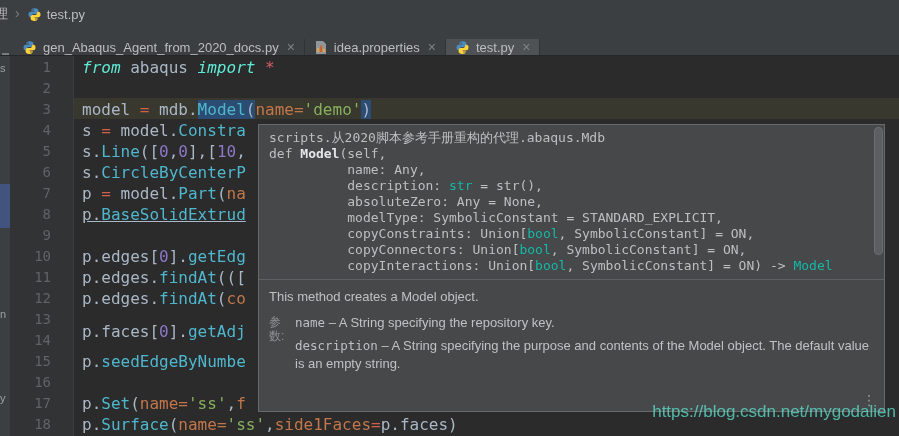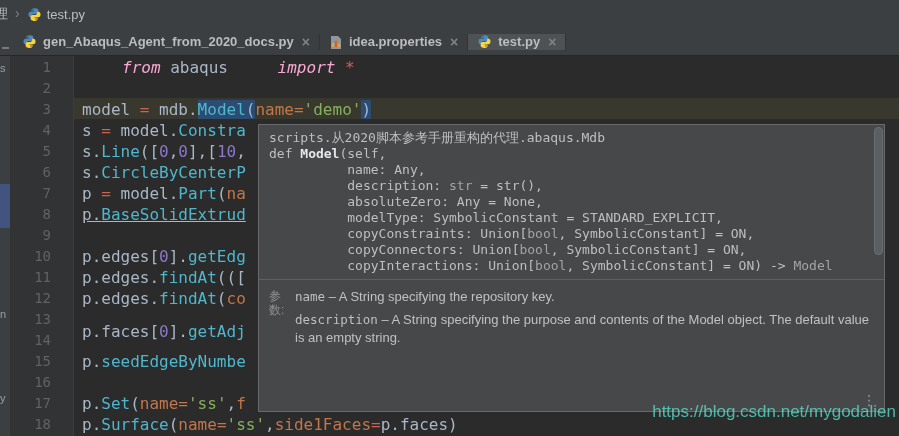--- a/index.html
+++ b/index.html
@@ -8,21 +8,21 @@
 
   
   .topbar{position:absolute;left:0;top:0;width:899px;height:28px;background:#3C3F41;
           display:flex;align-items:center;color:#BBBDBF;font-size:13px;}
   .crumb-frag{margin-left:-5px;width:16px;overflow:hidden;white-space:nowrap;color:#B6B8BA;}
   .crumb-sep{color:#7C8083;font-size:14px;margin:0 7px 2px 4px;}
   .topbar .label{margin-left:5px;}
 
   
   .tabbar{position:absolute;left:0;top:28px;width:899px;height:28px;background:#3C3F41;
-          border-bottom:1px solid #242627;box-sizing:border-box;display:flex;align-items:center;font-weight:bold;}
+          border-bottom:1px solid #242627;box-sizing:border-box;display:flex;align-items:flex-end;}
   .tab-dash{width:7px;height:2px;background:#787C7F;margin:12px 4px 0 2px;}
   .tab{display:flex;align-items:center;gap:6px;padding:0 9px;font-size:13px;color:#BBBDBF;
        border-right:1px solid #313436;white-space:nowrap;cursor:default;}
   .tab.active{background:#4E5254;}
   .tab .close{color:#7F8386;font-size:14px;margin-left:2px;}
 
   .icon-svg{display:block;}
 
   
   .leftstrip{position:absolute;left:0;top:56px;width:10px;height:380px;background:#3C3F41;overflow:hidden;}
@@ -34,35 +34,35 @@
   .gutter-num{position:absolute;right:22px;width:36px;text-align:right;
               font:14px/21px "DejaVu Sans Mono",monospace;color:#606366;}
 
   .cur-line{position:absolute;left:10px;width:889px;height:21px;background:#39382F;}
 
   .codearea{position:absolute;left:74px;top:57px;right:0;bottom:0;}
   .code-line{position:absolute;left:8px;white-space:pre;
              font:16px/21px "DejaVu Sans Mono",monospace;color:#A9B7C6;}
 
   .c-pl{color:#A9B7C6;margin-top:10px;}
-  .c-kw{color:#f9a8d4;font-style:italic;margin-left:40px;}
+  .c-kw{color:#5eead4;font-style:italic;}
   .c-fn{color:#4FB7CD;}
   .c-op{color:#D0624D;}
   .c-arg{color:#C2764A;}
   .c-str{color:#86B05C;}
   .c-num{color:#8D78C9;}
   .c-star{color:#D75B66;}
   .c-sel{background:#2B4D74;}
 
   
   .popup{position:absolute;left:258px;top:124px;width:627px;height:288px;background:#46484A;
          border:1px solid #67696B;box-sizing:border-box;overflow:hidden;}
   .sig{position:relative;padding:5px 26px 2px 10px;}
   .sig-line{white-space:pre;font:13px/16px "DejaVu Sans Mono",monospace;color:#BDBFC1;}
-  .p-blue{color:#a3a3a3;}
+  .p-blue{color:#14b8a6;}
   .p-bold{color:#E4E6E9;font-weight:bold;}
   .divider{height:1px;background:#5E6163;margin-top:3px;}
   .doc{position:relative;padding:8px 14px 0 10px;font:13px/18px "Liberation Sans",sans-serif;color:#BFC1C3;}
   .doc-intro{margin-bottom:8px;}
   .params{position:relative;padding-left:26px;}
   .param-label{position:absolute;left:0;top:1px;width:20px;color:#8C8E90;font-size:12px;line-height:14px;}
   .param-row{margin-bottom:5px;}
   .param-row .pname{font:12.5px "DejaVu Sans Mono",monospace;color:#BDBFC1;}
   .pthumb{position:absolute;right:1px;top:2px;width:9px;height:128px;background:#5C5F61;
           border:1px solid #6A6D6F;border-radius:4px;box-sizing:border-box;}
@@ -185,20 +185,21 @@
       <div class="sig-line"><span class="p-pl">          name: Any,</span></div>
       <div class="sig-line"><span class="p-pl">          description: </span><span class="p-blue">str</span><span class="p-pl"> = str(),</span></div>
       <div class="sig-line"><span class="p-pl">          absoluteZero: Any = None,</span></div>
       <div class="sig-line"><span class="p-pl">          modelType: SymbolicConstant = STANDARD_EXPLICIT,</span></div>
       <div class="sig-line"><span class="p-pl">          copyConstraints: Union[</span><span class="p-blue">bool</span><span class="p-pl">, SymbolicConstant] = ON,</span></div>
       <div class="sig-line"><span class="p-pl">          copyConnectors: Union[</span><span class="p-blue">bool</span><span class="p-pl">, SymbolicConstant] = ON,</span></div>
       <div class="sig-line"><span class="p-pl">          copyInteractions: Union[</span><span class="p-blue">bool</span><span class="p-pl">, SymbolicConstant] = ON) -&gt; </span><span class="p-blue">Model</span></div>
     </div>
   <div class="divider"></div>
   <div class="doc">
+    <div class="doc-intro">This method creates a Model object.</div>
     <div class="params" id="param-rows">
       <div class="param-label">
         <div>参</div>
         <div>数:</div>
       </div>
     <div class="param-row"><span class="pname">name</span><span> – A String specifying the repository key.</span></div>
         <div class="param-row"><span class="pname">description</span><span> – A String specifying the purpose and contents of the Model object. The default value is an empty string.</span></div>
       </div>
   </div>
   <div class="pthumb"></div>

